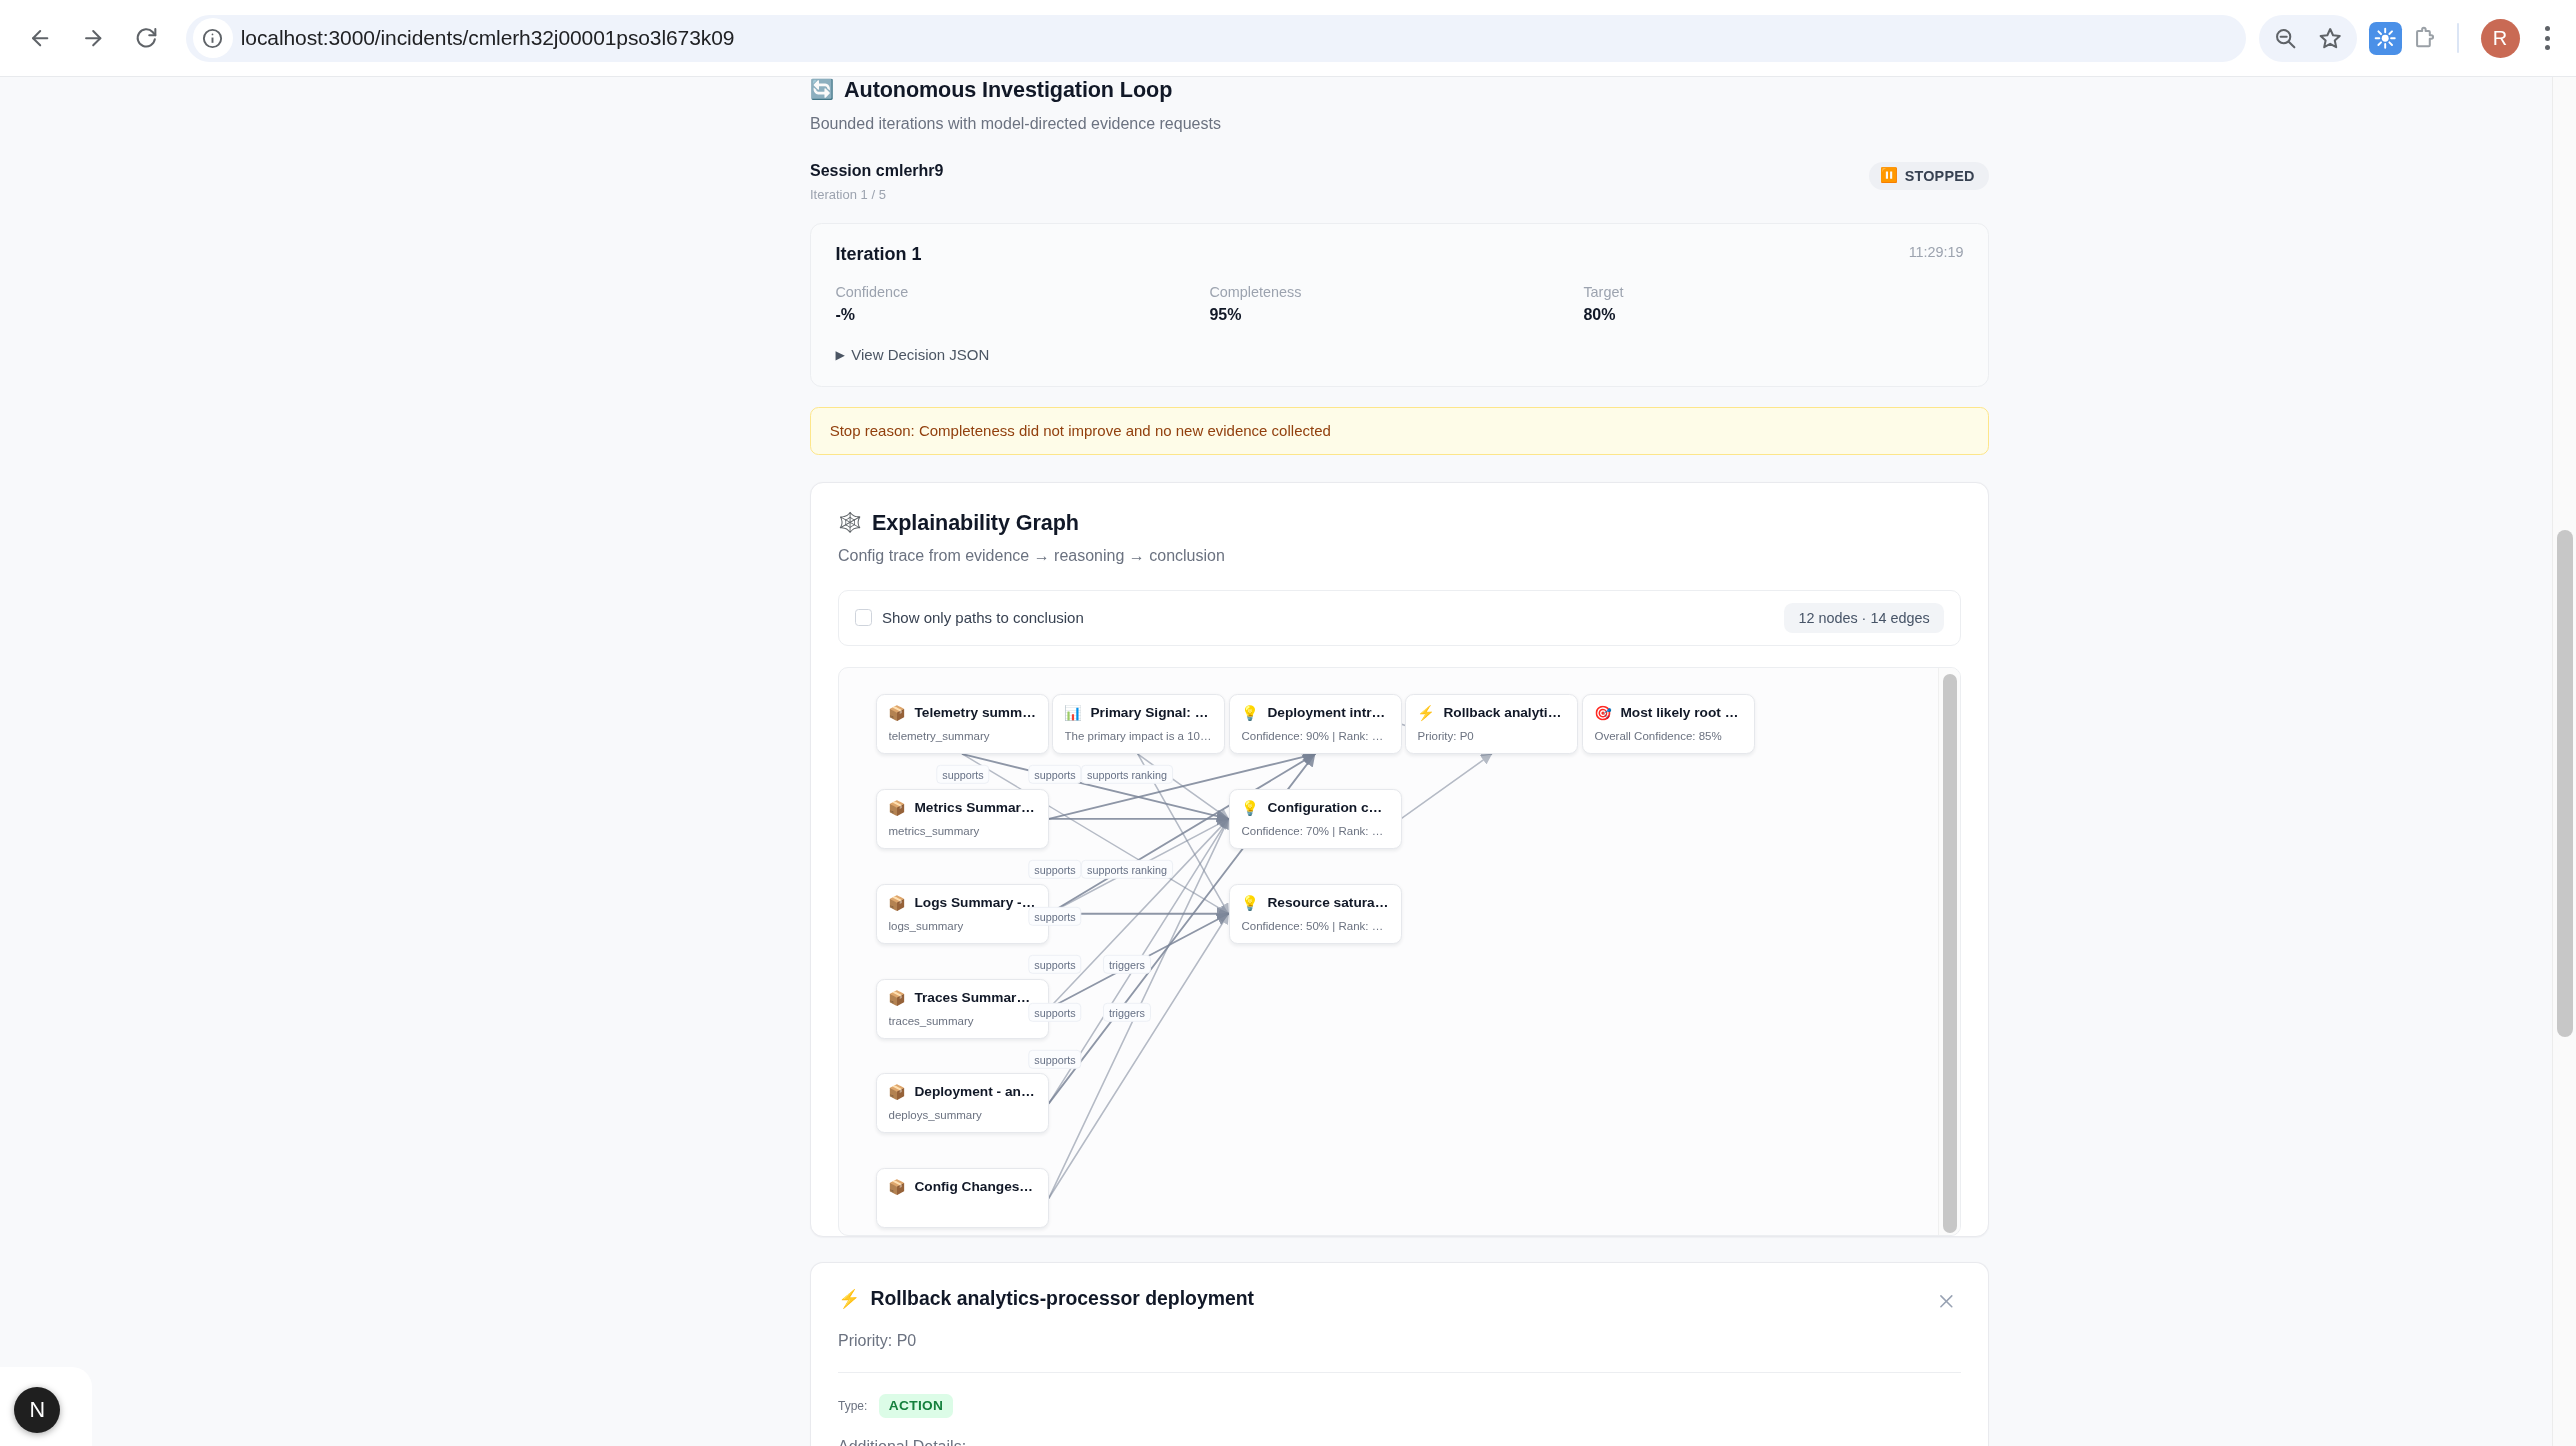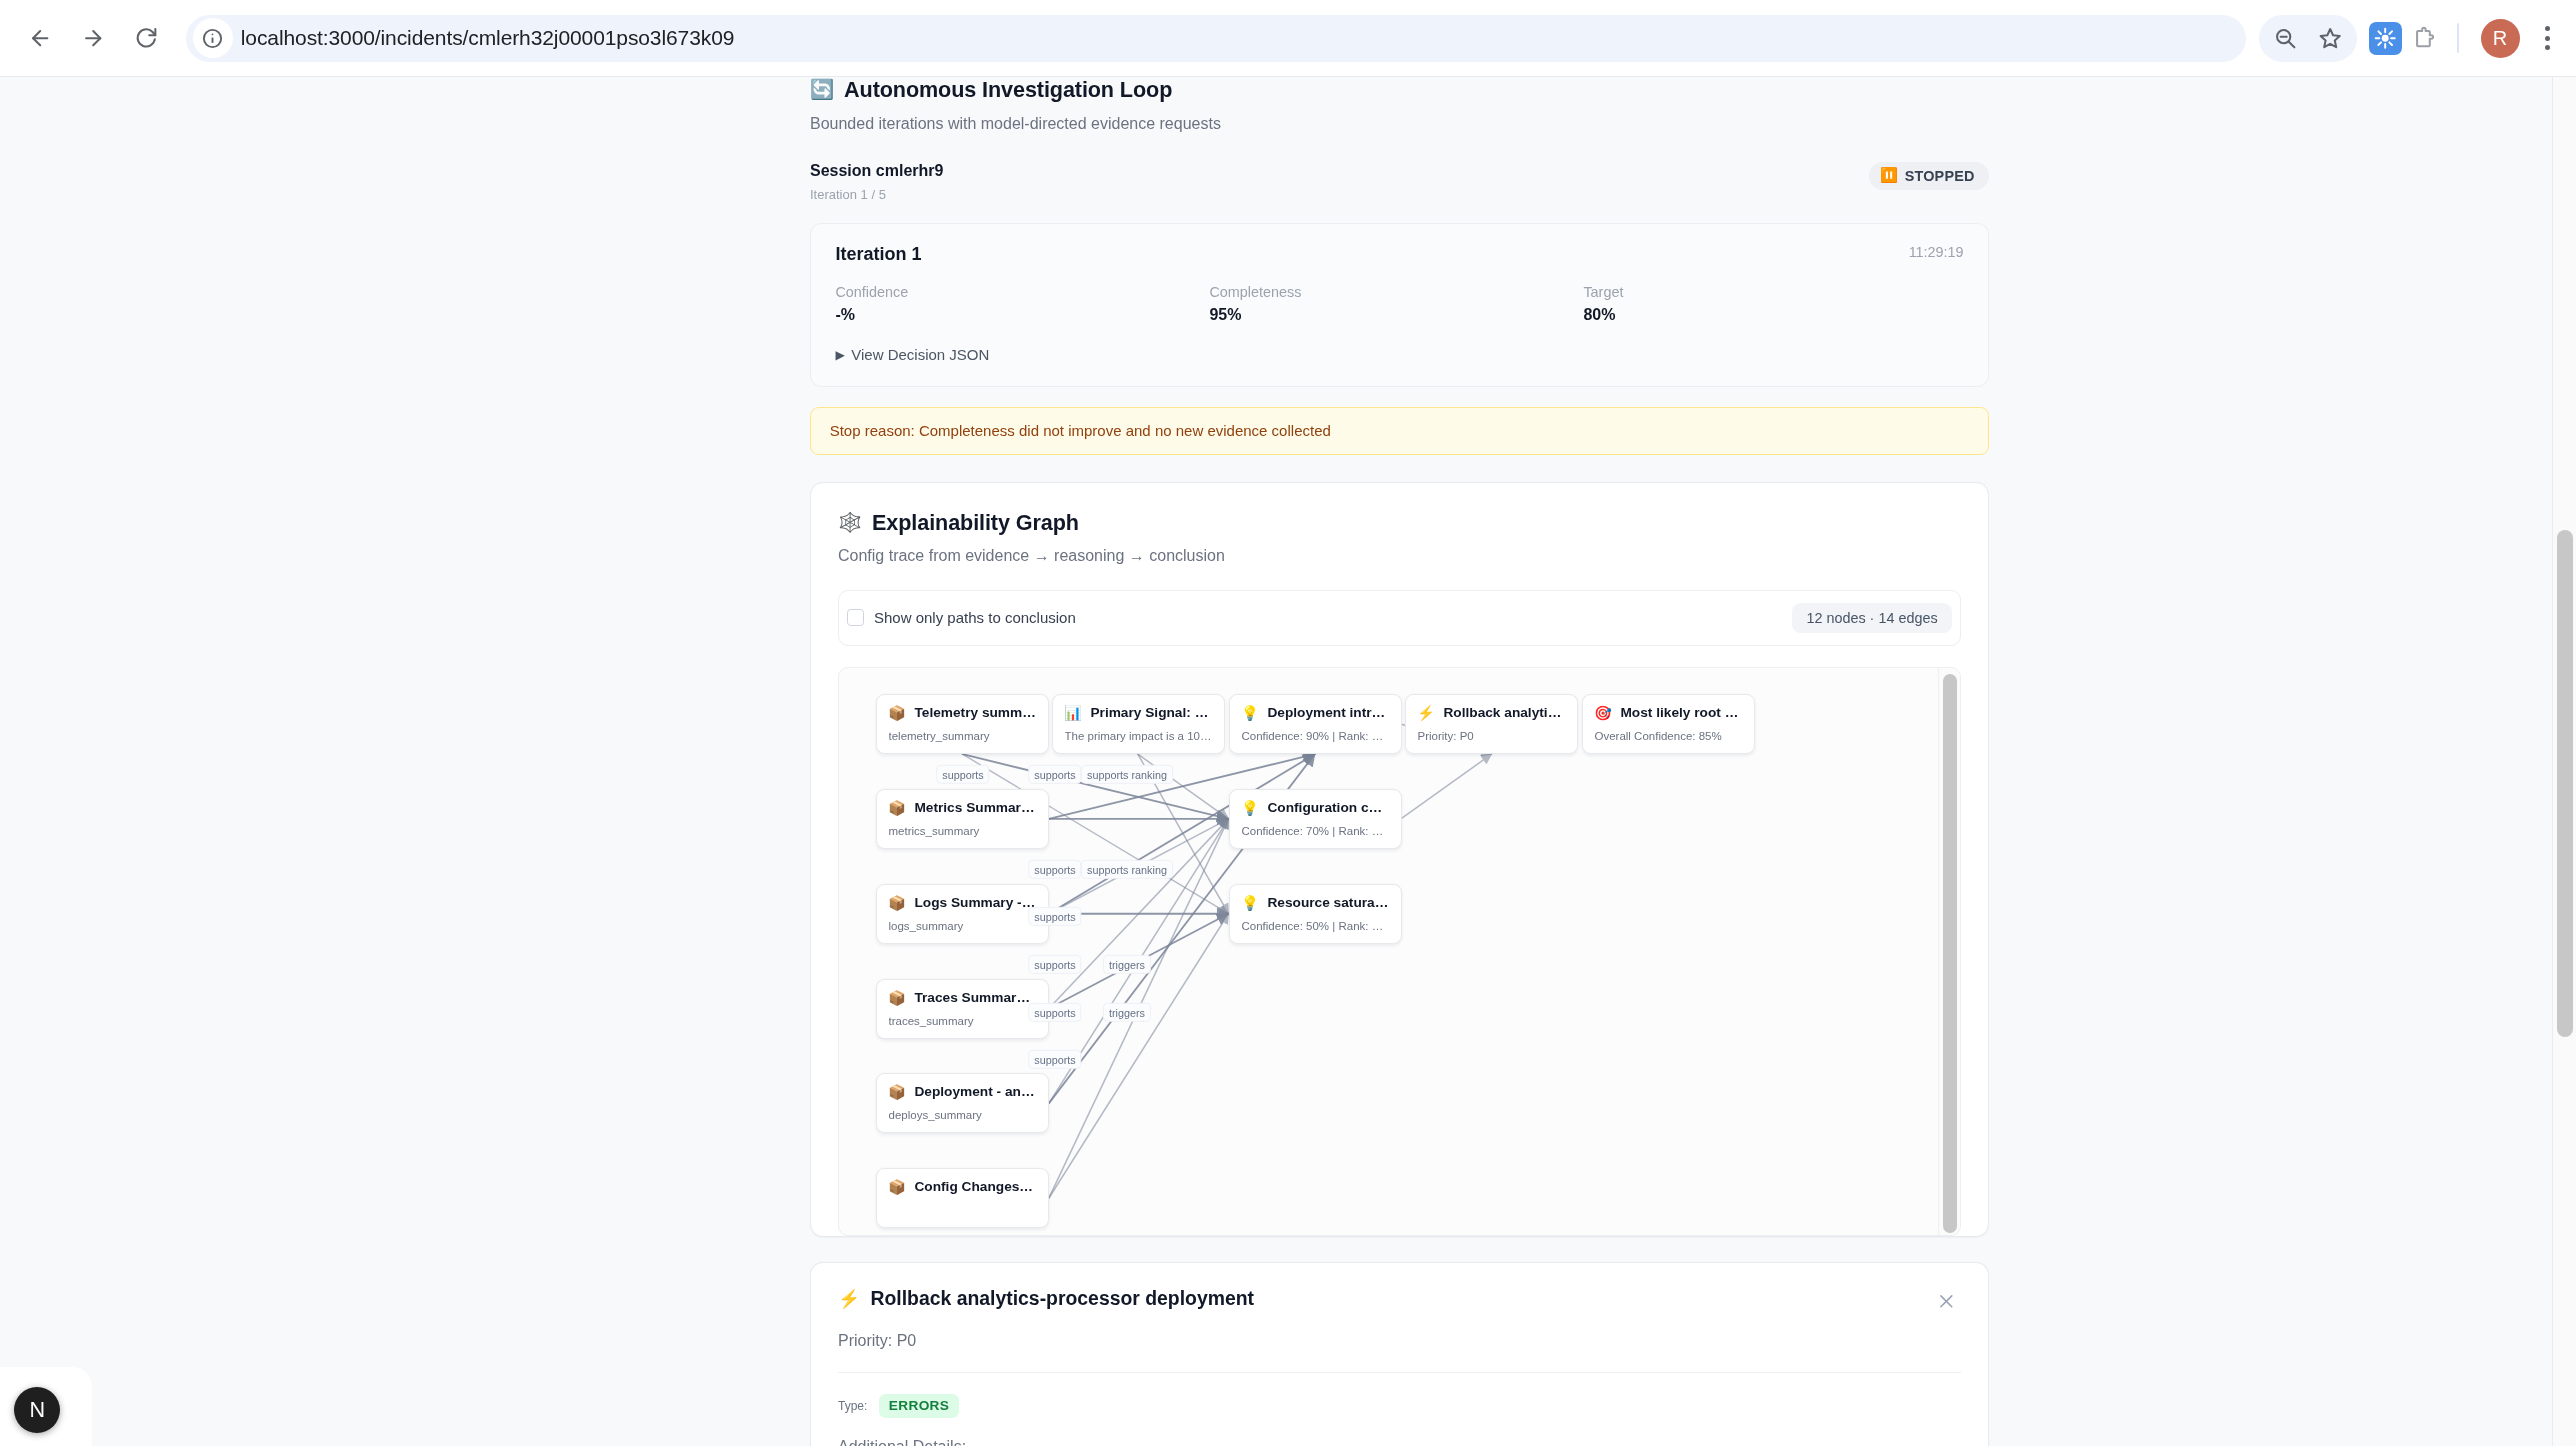--- a/index.html
+++ b/index.html
@@ -152,21 +152,21 @@
     background: #fefce8; border: 0.7px solid #fde68a; border-radius: 8.6px;
     padding: 14.4px 18.7px;
     font-size: 15px; color: #92400e;
   }
 
   
   .eg-card { margin-top: 0; padding: 27px 27px 0 27px; }
   .eg-controls {
     margin-top: 24.4px;
     border: 0.7px solid #eceef1; border-radius: 10px;
-    height: 56px; padding: 0 8px;
+    height: 56px; padding: 0 16px;
     display: flex; align-items: center; justify-content: space-between;
   }
   .chk-wrap { display: flex; align-items: center; gap: 10px; }
   .chk {
     width: 17px; height: 17px; border: 1.4px solid #cfd4dc; border-radius: 3.6px;
     background: #fff;
   }
   .chk-label { font-size: 15px; color: #374151; }
   .count-badge {
     background: #f2f4f7; border-radius: 8.6px; padding: 7.2px 14.4px;
@@ -548,21 +548,21 @@
           <svg viewBox="0 0 24 24" width="18.7" height="18.7" fill="none" stroke="#98a2b3" stroke-width="2" stroke-linecap="round">
               <line x1="5" y1="5" x2="19" y2="19"></line>
               <line x1="19" y1="5" x2="5" y2="19"></line>
             </svg>
         </div>
       </div>
       <div class="detail-priority">Priority: P0</div>
       <div class="hr"></div>
       <div class="type-row">
         <span class="type-label">Type:</span>
-        <span class="pill-action">ERRORS</span>
+        <span class="pill-action">ACTION</span>
       </div>
       <div class="addl-label">Additional Details:</div>
 
     </section>
 
   </div>
 </div>
 
 <div class="page-scrollbar">
   <div class="thumb"></div>

